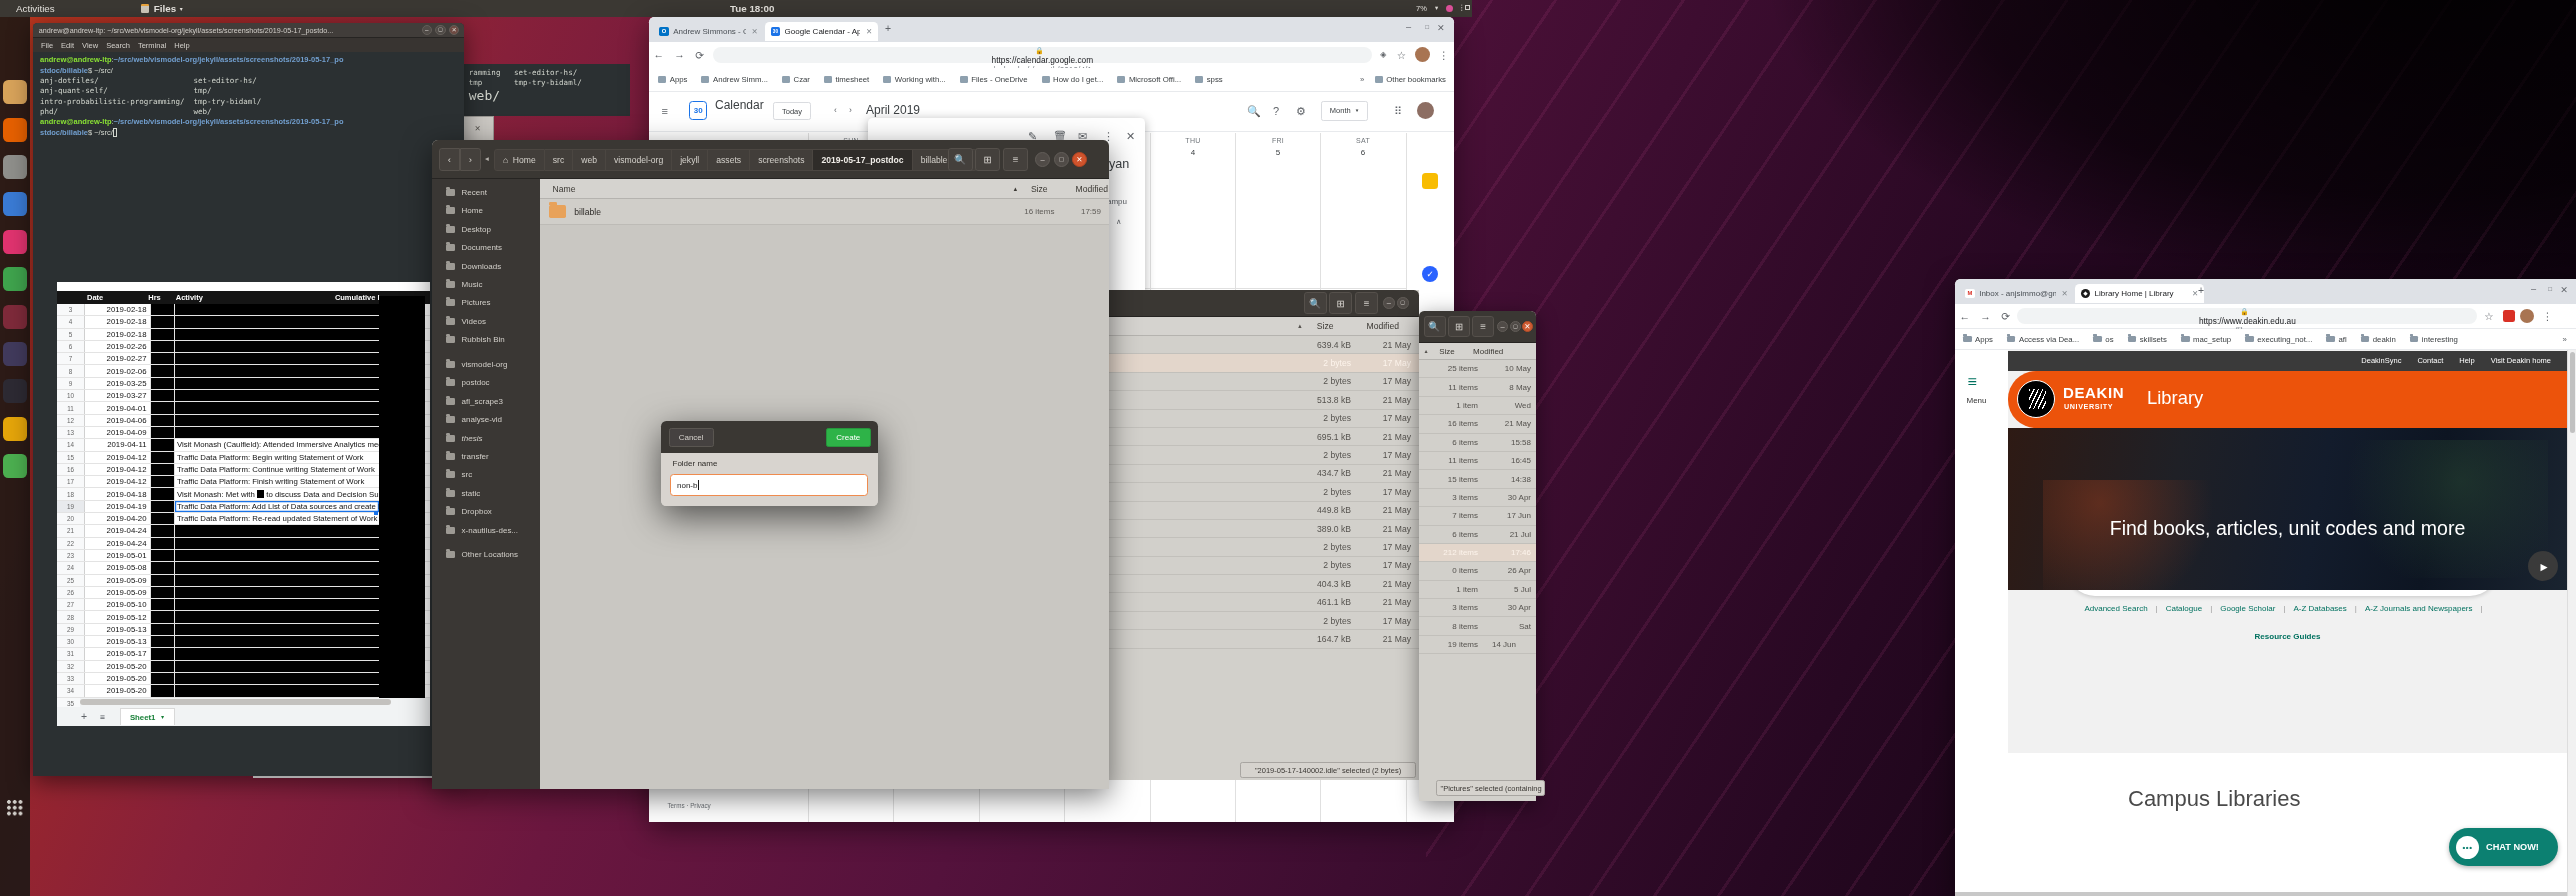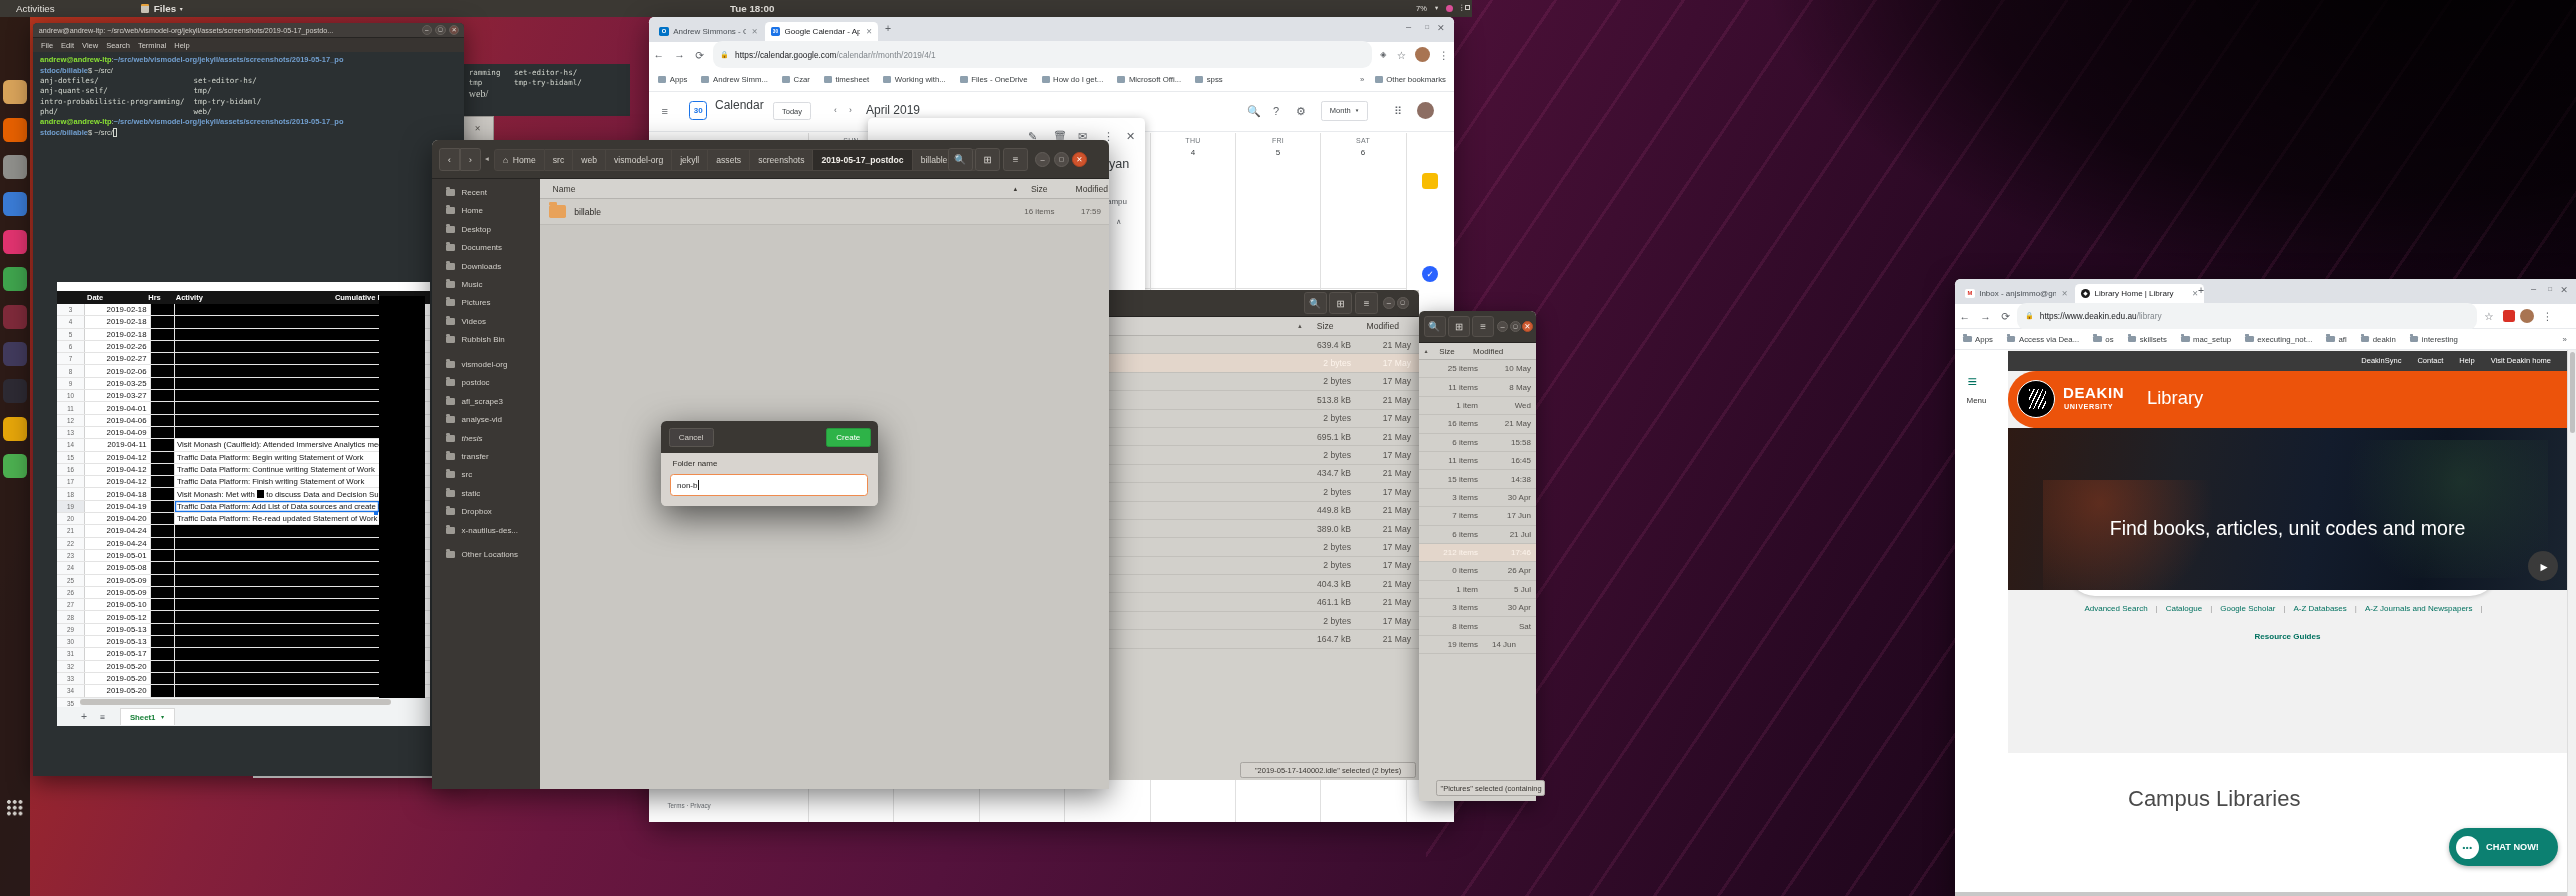--- a/index.html
+++ b/index.html
@@ -46,21 +46,21 @@
   .fsize{text-align:right;}
   .fmod{text-align:right;}
   
   .tabstrip{background:#dee1e6;border-radius:5.2px 5.2px 0 0;}
   .tab{position:absolute;top:4.6px;height:19.5px;display:flex;align-items:center;font-size:8px;color:#4b5056;padding:0 5.8px;}
   .tab.on{background:#fff;border-radius:4.6px 4.6px 0 0;color:#202124;}
   .favi{width:9.2px;height:9.2px;border-radius:1.7px;margin-right:4.6px;display:flex;align-items:center;justify-content:center;font-size:5.8px;font-weight:bold;flex:none;}
   .tabx{margin-left:auto;color:#80868b;font-size:7.5px;padding-left:5.8px;}
   .urlrow{background:#fff;border-bottom:0.6px solid #e8eaed;display:flex;align-items:center;}
   .navg{color:#5f6368;font-size:10.4px;margin:0 5.2px;}
-  .urlpill{height:27px;background:#f1f3f4;border-radius:9.2px;display:flex;align-items:center;font-size:8.3px;color:#202124;padding:0 8px;}
+  .urlpill{height:16px;background:#f1f3f4;border-radius:9.2px;display:flex;align-items:center;font-size:8.3px;color:#202124;padding:0 8px;flex-direction:column;}
   .bkrow{background:#fff;border-bottom:0.6px solid #e8eaed;display:flex;align-items:center;font-size:7.8px;color:#3c4043;}
   .bk{display:flex;align-items:center;margin-right:14px;white-space:nowrap;}
   .bkic{width:8px;height:7px;background:#8ea0ae;border-radius:1.2px;margin-right:3.5px;flex:none;}
   
   .cal-col{position:absolute;top:0;height:689px;border-left:0.6px solid #e0e0e0;}
   .cal-dh{position:absolute;top:3.5px;width:100%;text-align:center;font-size:7px;color:#70757a;letter-spacing:0.3px;}
   .cal-d{position:absolute;width:100%;text-align:center;font-size:8px;color:#3c4043;}
   .cal-col:first-child .d1{color:#9aa0a6;}
   .gc-ic{color:#5f6368;font-size:11px;}
   
@@ -112,21 +112,21 @@
 
   <div class="a" style="left:253px;top:723px;width:259px;height:55px;background:#fff;">
     <span style="position:absolute;left:102px;top:15px;font-size:7.5px;color:#222;">•</span>
     <span style="position:absolute;left:113px;top:15px;font-size:7.5px;color:#222;">Monash University</span>
   </div>
 
   <div class="a" style="left:463px;top:64px;width:167px;height:52px;background:#2b3032;">
     <div style="position:absolute;left:5.8px;top:3.5px;">
         <div class="mono" style="font-size:7.5px;color:#d3d7cf;height:10.4px;">ramming   set-editor-hs/</div>
         <div class="mono" style="font-size:7.5px;color:#d3d7cf;height:10.4px;">tmp       tmp-try-bidaml/</div>
-        <div class="mono" style="font-size:10px;color:#d3d7cf;height:10.4px;font-family:Liberation Serif, serif;">web/</div>
+        <div class="mono" style="font-size:13px;color:#d3d7cf;height:10.4px;">web/</div>
       </div>
   </div>
   <div class="a" style="left:463px;top:116px;width:31px;height:26.5px;background:#ccc9c4;border:0.6px solid #9b9894;">
     <span style="position:absolute;left:10.4px;top:7px;color:#55524e;font-size:7.5px;">✕</span>
   </div>
 
   <div class="a" style="left:33px;top:23px;width:431px;height:753px;background:#2b3032;border-radius:4.6px 4.6px 0 0;box-shadow:0 5.8px 23px rgba(0,0,0,.5);">
     <div class="a gwin-head" style="left:0;top:0;width:100%;height:15px;border-radius:4.6px 4.6px 0 0;background:#413d3a;display:flex;align-items:center;">
       <span style="color:#d3d0cb;font-size:7.2px;margin-left:5.8px;white-space:nowrap;overflow:hidden;max-width:357px;">andrew@andrew-ltp: ~/src/web/vismodel-org/jekyll/assets/screenshots/2019-05-17_postdo...</span>
       <span class="circ-btn" style="width:10.4px;height:10.4px;position:absolute;right:32px;font-size:6.3px;">–</span>

